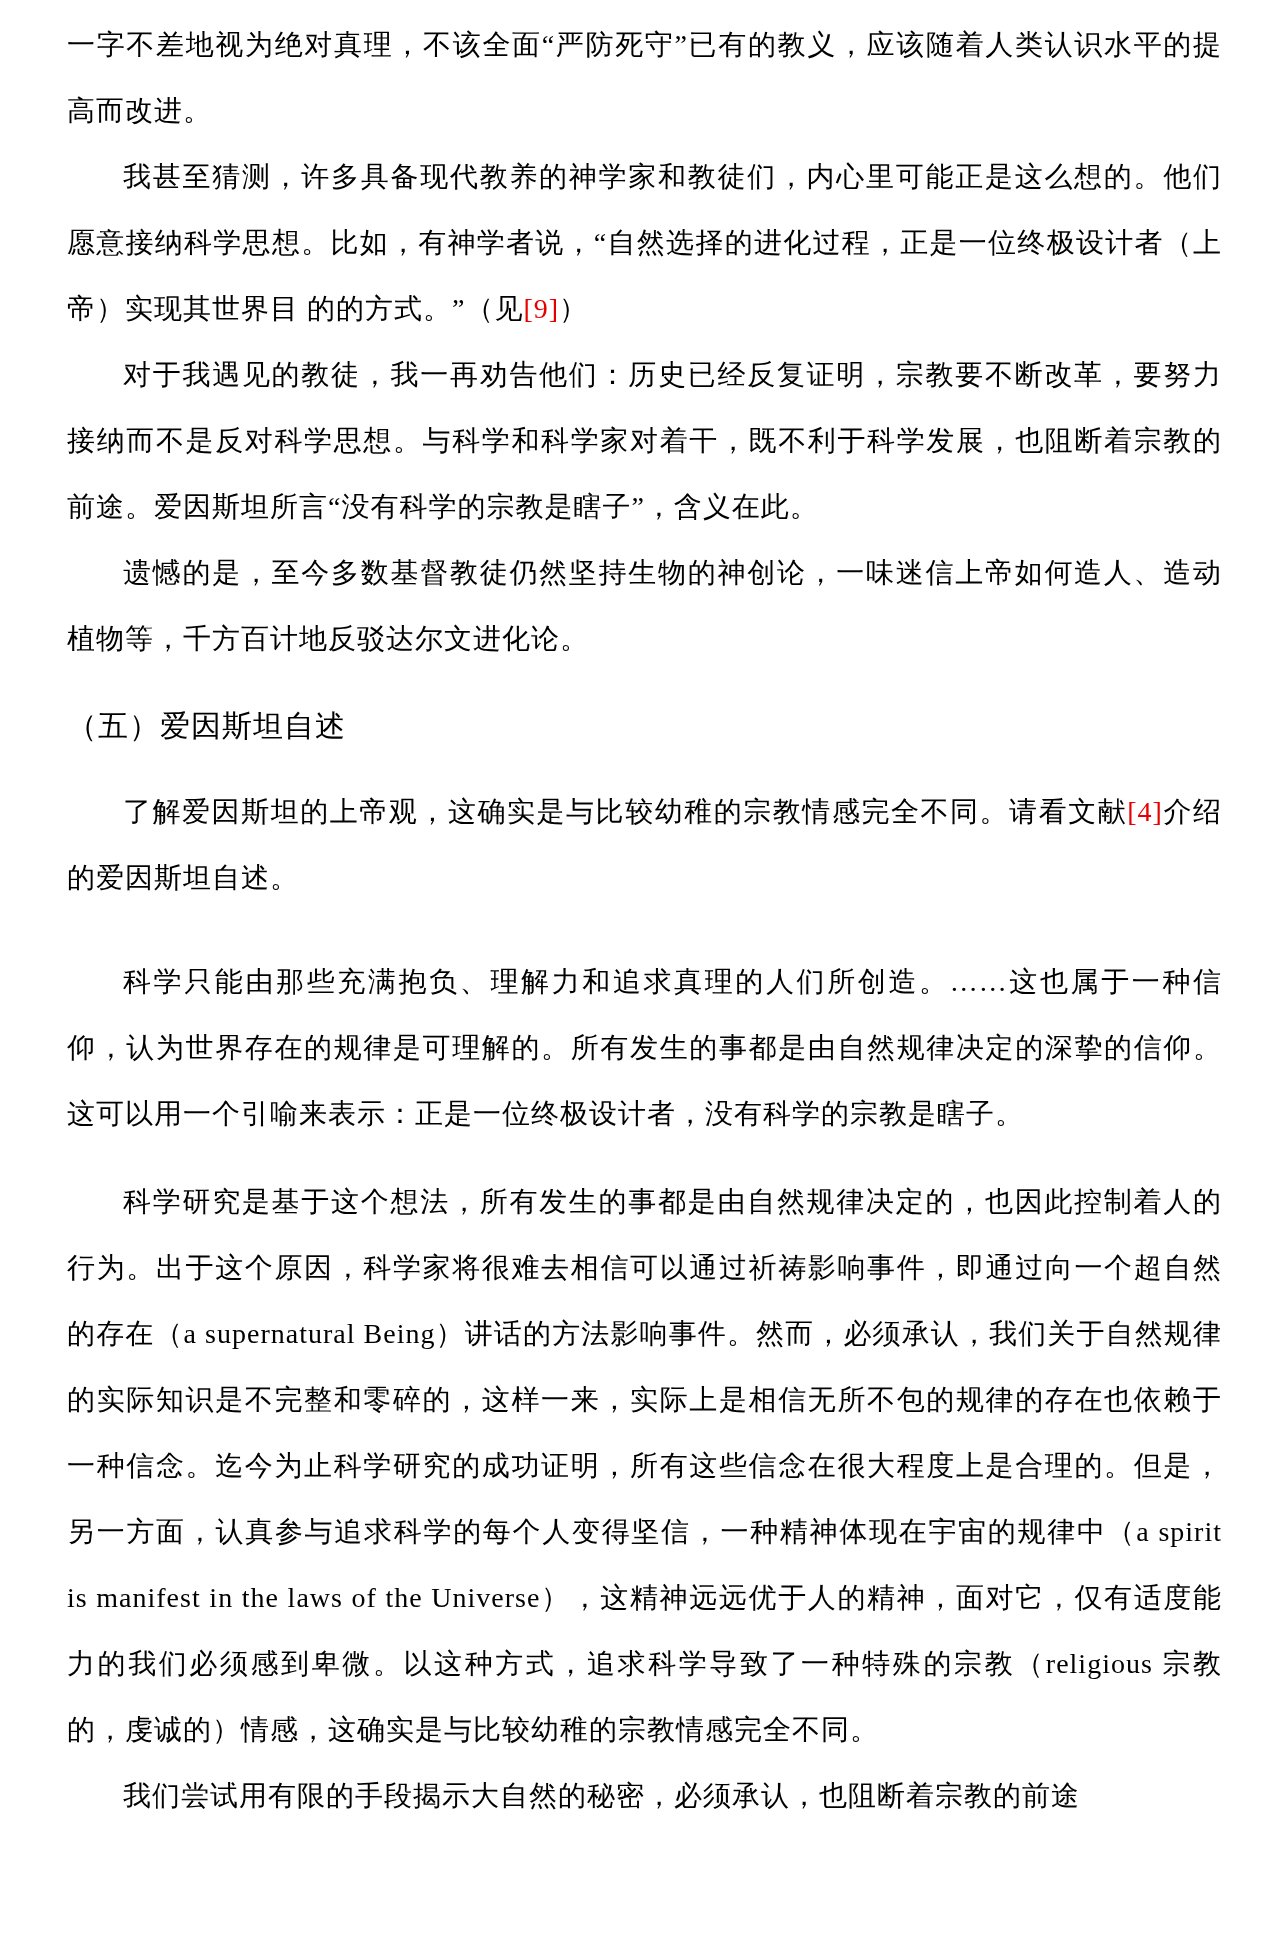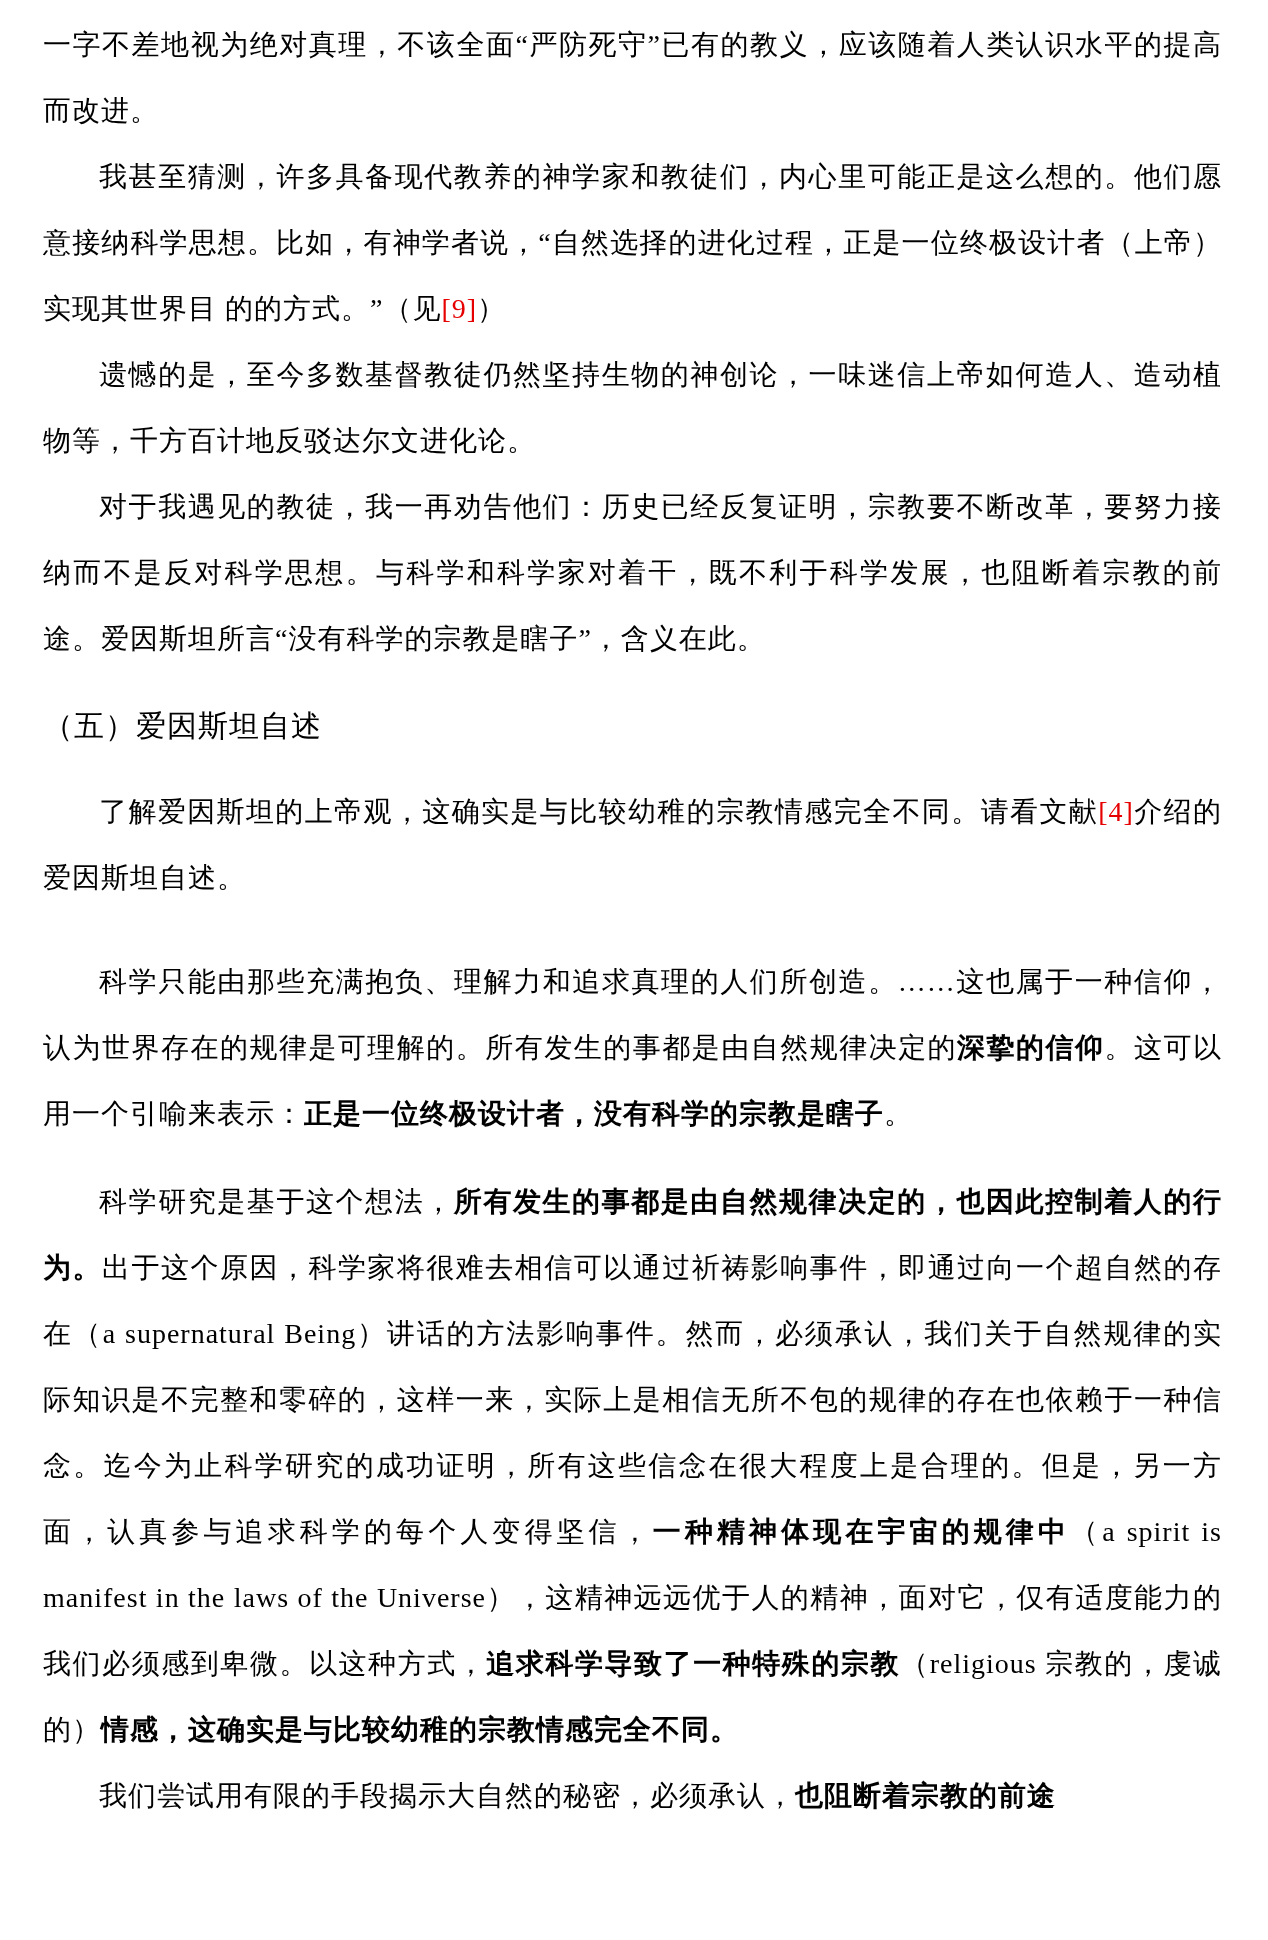--- a/index.html
+++ b/index.html
@@ -9,55 +9,55 @@
     width: 1268px;
     height: 1940px;
     background: var(--paper);
     color: var(--ink);
     font-family: "Liberation Serif", "DejaVu Serif", serif;
     overflow: hidden;
   }
   .page {
     width: 1268px;
     height: 1940px;
-    padding: 12px 46px 0 43px;
+    padding: 12px 46px 0 67px;
     overflow: hidden;
   }
   .para {
     margin: 0;
     font-size: 28px;
     line-height: 66px;
     text-align: justify;
     text-justify: inter-ideograph;
     letter-spacing: 1px;
   }
   .indent { text-indent: 2em; }
   .heading {
     margin: 21px 0 20px 0;
     font-size: 30px;
     line-height: 66px;
     font-weight: normal;
     letter-spacing: 1px;
   }
   .q-first { margin-top: 38px; }
   .q-next  { margin-top: 22px; }
-  .b { font-weight: bold; }
+  .b { font-weight: normal; }
   .red { color: var(--citation); }
 </style>
 </head>
 <body>
 
 <main class="page">
   <p class="para"><span>一字不差地视为绝对真理，不该全面“严防死守”已有的教义，应该随着人类认识水平的提高而改进。</span></p>
 
   <p class="para indent"><span>我甚至猜测，许多具备现代教养的神学家和教徒们，内心里可能正是这么想的。他们愿意接纳科学思想。比如，有神学者说，“自然选择的进化过程，正是一位终极设计者（上帝）实现其世界目 的的方式。”（见</span><span class="red">[9]</span><span>）</span></p>
 
+  <p class="para indent"><span>对于我遇见的教徒，我一再劝告他们：历史已经反复证明，宗教要不断改革，要努力接纳而不是反对科学思想。与科学和科学家对着干，既不利于科学发展，也阻断着宗教的前途。爱因斯坦所言“没有科学的宗教是瞎子”，含义在此。</span></p>
+
   <p class="para indent"><span>遗憾的是，至今多数基督教徒仍然坚持生物的神创论，一味迷信上帝如何造人、造动植物等，千方百计地反驳达尔文进化论。</span></p>
-
-  <p class="para indent"><span>对于我遇见的教徒，我一再劝告他们：历史已经反复证明，宗教要不断改革，要努力接纳而不是反对科学思想。与科学和科学家对着干，既不利于科学发展，也阻断着宗教的前途。爱因斯坦所言“没有科学的宗教是瞎子”，含义在此。</span></p>
 
   <h2 class="heading">（五）爱因斯坦自述</h2>
 
   <p class="para indent"><span>了解爱因斯坦的上帝观，这确实是与比较幼稚的宗教情感完全不同。请看文献</span><span class="red">[4]</span><span>介绍的爱因斯坦自述。</span></p>
 
   <p class="para indent q-first"><span>科学只能由那些充满抱负、理解力和追求真理的人们所创造。……这也属于一种信仰，认为世界存在的规律是可理解的。所有发生的事都是由自然规律决定的</span><span class="b">深挚的信仰</span><span>。这可以用一个引喻来表示：</span><span class="b">正是一位终极设计者，没有科学的宗教是瞎子</span><span>。</span></p>
 
   <p class="para indent q-next"><span>科学研究是基于这个想法，</span><span class="b">所有发生的事都是由自然规律决定的，也因此控制着人的行为。</span><span>出于这个原因，科学家将很难去相信可以通过祈祷影响事件，即通过向一个超自然的存在（a supernatural Being）讲话的方法影响事件。然而，必须承认，我们关于自然规律的实际知识是不完整和零碎的，这样一来，实际上是相信无所不包的规律的存在也依赖于一种信念。迄今为止科学研究的成功证明，所有这些信念在很大程度上是合理的。但是，另一方面，认真参与追求科学的每个人变得坚信，</span><span class="b">一种精神体现在宇宙的规律中</span><span>（a spirit is manifest in the laws of the Universe），这精神远远优于人的精神，面对它，仅有适度能力的我们必须感到卑微。以这种方式，</span><span class="b">追求科学导致了一种特殊的宗教</span><span>（religious 宗教的，虔诚的）</span><span class="b">情感，这确实是与比较幼稚的宗教情感完全不同。</span></p>
 
   <p class="para indent"><span>我们尝试用有限的手段揭示大自然的秘密，必须承认，</span><span class="b">也阻断着宗教的前途</span></p>

